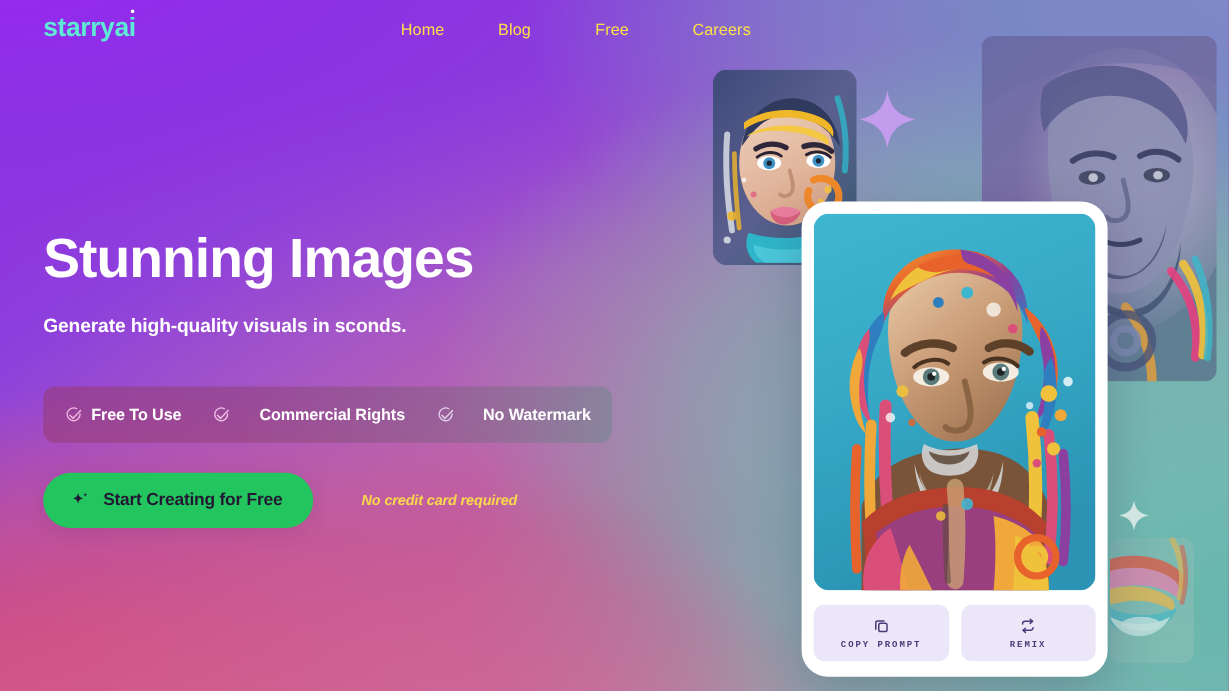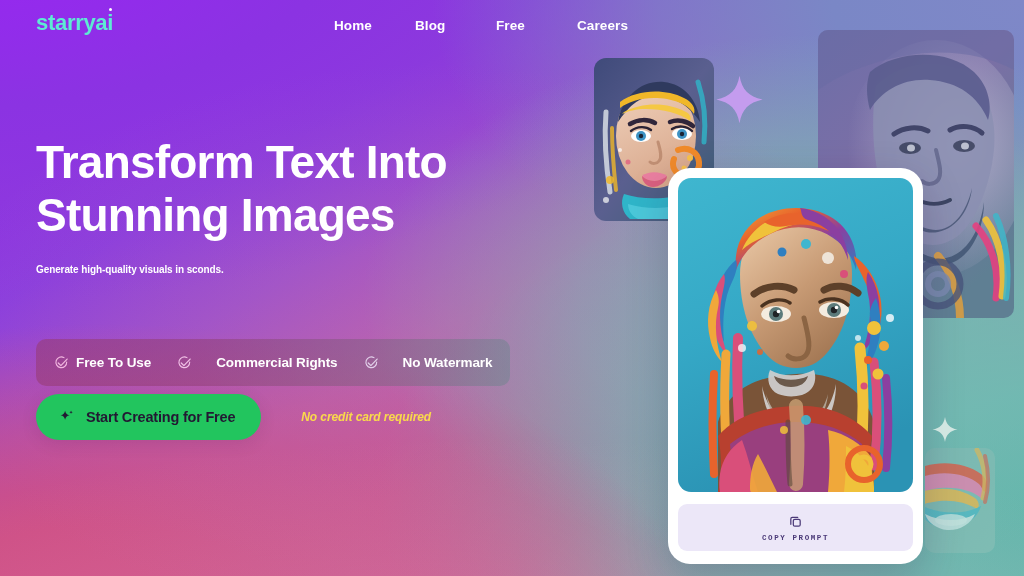--- a/index.html
+++ b/index.html
@@ -64,47 +64,46 @@
     position:absolute; left:36px; top:12px;
     font-size:22px; font-weight:700; color:#5eead4;
     letter-spacing:-0.3px; line-height:1;
   }
   .logo .dot {
     position:absolute; right:1px; top:-4px;
     width:3px; height:3px; border-radius:50%; background:#fff;
   }
   nav { position:absolute; left:334px; top:16px; display:flex; gap:0; }
   nav a {
-    color:#ffffff; font-size:13.5px; font-weight:700;
+    color:#fde047; font-size:13.5px; font-weight:400;
     text-decoration:none; letter-spacing:0.1px;
   }
   nav .nav-item { width:81px; }
   nav .nav-item:last-child { width:auto; }
 
   
   .hero { position:absolute; left:36px; top:136px; z-index:30; width:520px; }
   .hero h1 {
     color:#ffffff; font-size:46px; line-height:53px;
     font-weight:700; letter-spacing:-0.8px;
   }
   .hero .sub {
-    margin-top:22px; color:#ffffff; font-size:10px;
+    margin-top:22px; color:#ffffff; font-size:16px;
     font-weight:700; letter-spacing:-0.1px;
   }
 
   .pills {
     position:absolute; left:36px; top:322px; z-index:30;
     height:47px; border-radius:10px;
     display:flex; align-items:center; padding:0 18px;
     background: linear-gradient(100deg,
       rgba(150,58,110,0.55) 0%,
       rgba(143,62,113,0.52) 35%,
       rgba(120,92,120,0.45) 68%,
       rgba(99,134,136,0.42) 100%);
-    margin-top: 17px;
   }
   .pill { display:flex; align-items:center; gap:7px; }
   .pill + .pill { margin-left:26px;gap:24px; }
   .pill .lbl { color:#ffffff; font-size:13.5px; font-weight:700; letter-spacing:-0.1px; }
   .chk { width:15px; height:15px; flex:none; }
 
   .cta-row { position:absolute; left:36px; top:394px; z-index:30; display:flex; align-items:center; }
   .cta {
     height:46px; border-radius:23px; background:#22c55e;
     display:flex; align-items:center; gap:11px; padding:0 26px 0 22px;
@@ -178,21 +177,21 @@
   <nav>
     <span class="nav-item"><a href="#">Home</a></span>
     <span class="nav-item"><a href="#">Blog</a></span>
     <span class="nav-item"><a href="#">Free</a></span>
     <span class="nav-item"><a href="#">Careers</a></span>
   </nav>
 </header>
 
 <div class="hero">
   <h1>
-    <span>Transform Text Into</span><br>
+    <br>
     <span>Stunning Images</span>
   </h1>
   <div class="sub">Generate high-quality visuals in sconds.</div>
 </div>
 
 <div class="pills">
   <div class="pill">
     <svg class="chk" viewBox="0 0 24 24" fill="none">
       <path d="M21 6.5 11 17l-4.2-4.2" stroke="#f2b7e0" stroke-width="2" stroke-linecap="round" stroke-linejoin="round"></path>
       <path d="M20.3 11.2A8.6 8.6 0 1 1 16 4.2" stroke="#f2b7e0" stroke-width="1.8" stroke-linecap="round" fill="none"></path>
@@ -453,15 +452,24 @@
     </div>
 
     <div class="card-actions">
       <button class="act">
         <svg class="ic" viewBox="0 0 24 24" fill="none">
           <rect x="8.5" y="8.5" width="11" height="11" rx="2.4" stroke="#4b3a78" stroke-width="2"></rect>
           <path d="M15.5 5.5H6.8A2.3 2.3 0 0 0 4.5 7.8v8.7" stroke="#4b3a78" stroke-width="2" stroke-linecap="round"></path>
         </svg>
         <span class="lbl">COPY PROMPT</span>
       </button>
+      <button class="act">
+        <svg class="ic" viewBox="0 0 24 24" fill="none">
+          <path d="M5 9.5A3.5 3.5 0 0 1 8.5 6H18" stroke="#4b3a78" stroke-width="2" stroke-linecap="round"></path>
+          <path d="M15.2 3.2 18.4 6l-3.2 2.8" stroke="#4b3a78" stroke-width="2" stroke-linecap="round" stroke-linejoin="round"></path>
+          <path d="M19 14.5A3.5 3.5 0 0 1 15.5 18H6" stroke="#4b3a78" stroke-width="2" stroke-linecap="round"></path>
+          <path d="M8.8 20.8 5.6 18l3.2-2.8" stroke="#4b3a78" stroke-width="2" stroke-linecap="round" stroke-linejoin="round"></path>
+        </svg>
+        <span class="lbl">REMIX</span>
+      </button>
     </div>
   </div>
 </div>
 
 </body></html>

